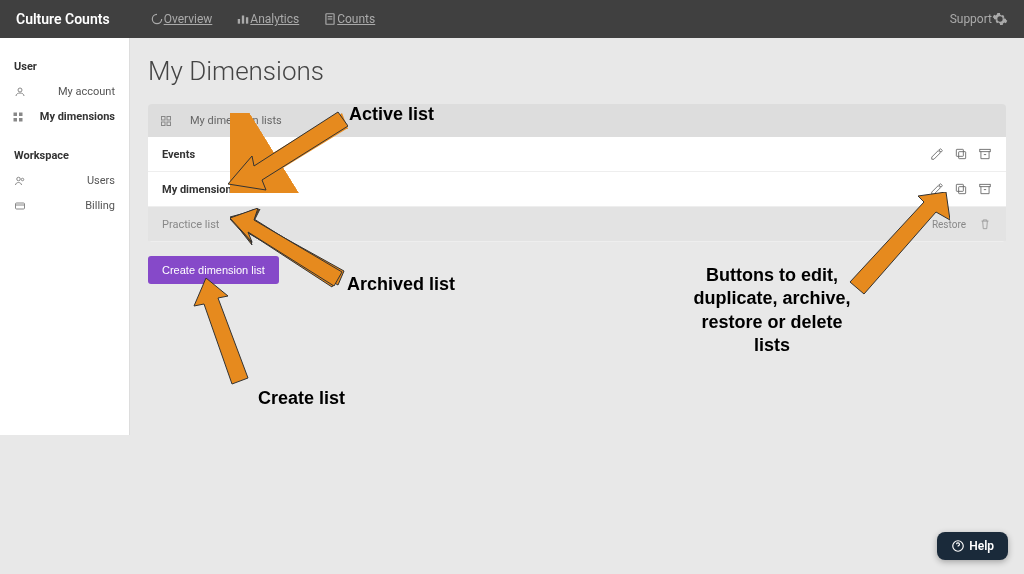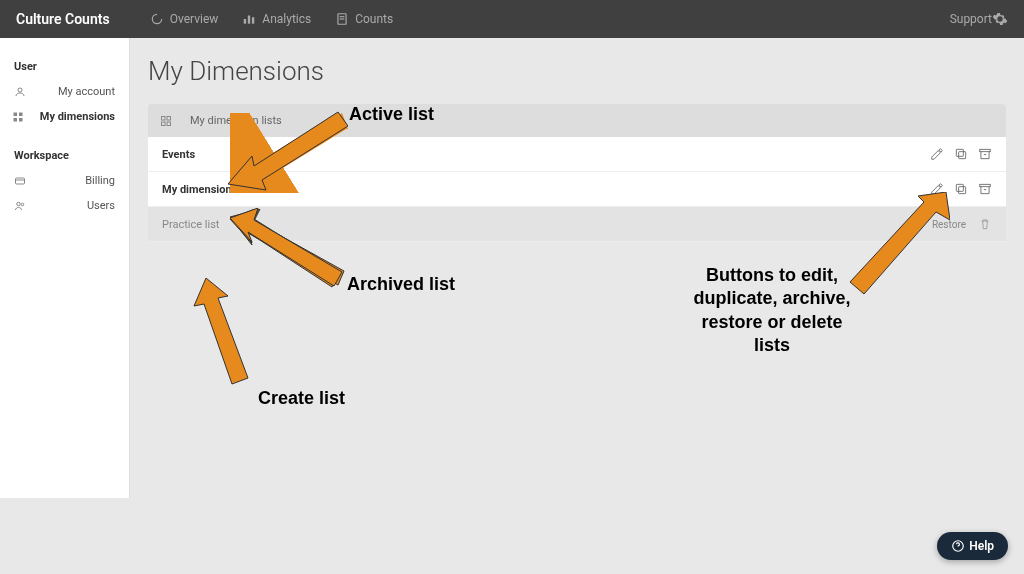--- a/index.html
+++ b/index.html
@@ -1,28 +1,28 @@
 <!DOCTYPE html>
 <html><head>
   <meta charset="utf-8">
   <style>
     * { margin: 0; padding: 0; box-sizing: border-box; }
     body { font-family: -apple-system, BlinkMacSystemFont, "Segoe UI", Roboto, sans-serif; font-size: 12px; color: #333; background: #e8e8e8; width: 1024px; height: 574px; overflow: hidden; position: relative; }
     
     
     .topnav { height: 38px; background: #404040; display: flex; align-items: center; padding: 0 16px; color: #ccc; }
     .brand { color: #fff; font-weight: 600; font-size: 14px; margin-right: 40px; }
-    .nav-item { display: flex; align-items: center; gap: 6px; margin-right: 24px; color: #aaa; font-size: 12px; cursor: pointer; }
+    .nav-item { display: flex; align-items: center; margin-right: 24px; color: #aaa; font-size: 12px; cursor: pointer; text-decoration: underline; }
     .nav-item svg { width: 14px; height: 14px; fill: #aaa; }
     .nav-spacer { flex: 1; }
     .support { color: #aaa; font-size: 12px; cursor: pointer; }
     .gear { width: 16px; height: 16px; fill: #aaa; cursor: pointer; }
     
     
-    .sidebar { position: absolute; top: 38px; left: 0; width: 130px; height: 460px; background: #fff; border-right: 1px solid #ddd; padding: 16px 0; }
+    .sidebar { position: absolute; top: 38px; left: 0; width: 130px; height: 397px; background: #fff; border-right: 1px solid #ddd; padding: 16px 0; }
     .side-heading { font-size: 11px; font-weight: 700; color: #333; padding: 6px 14px; }
     .side-item { display: flex; align-items: center; gap: 8px; padding: 6px 14px; font-size: 11px; color: #555; cursor: pointer; justify-content: space-between; }
     .side-item.active { color: #333; font-weight: 700; }
     .side-item-label { }
     .side-item svg { width: 12px; height: 12px; fill: #888; }
     .side-border { border-left: 2px solid #6b3fb0; margin-left: -2px; padding-left: 12px; }
     .side-sep { height: 14px; }
     
     
     .main { position: absolute; top: 38px; left: 130px; right: 0; bottom: 0; background: #e8e8e8; padding: 18px; overflow: auto; }
@@ -42,21 +42,21 @@
     .archived-item .act-icon { stroke: #999; }
     .restore-label { font-size: 10px; color: #888; margin-right: 2px; }
     
     .create-btn { background: #8649c9; color: #fff; border: none; padding: 8px 14px; border-radius: 3px; font-size: 11px; margin-top: 14px; cursor: pointer; }
     
     
     .anno-text { position: absolute; font-family: Arial, sans-serif; font-weight: 700; font-size: 18px; color: #000; }
     .arrow { position: absolute; }
     
     
-    .help-widget { position: absolute; right: 16px; bottom: 14px; background: #1a2a3a; color: #fff; border-radius: 14px; padding: 7px 14px; display: flex; align-items: center; gap: 4px; font-size: 12px; font-weight: 600; cursor: pointer; box-shadow: 0 2px 6px rgba(0,0,0,0.3); }
+    .help-widget { position: absolute; right: 16px; bottom: 14px; background: #1a2a3a; color: #fff; border-radius: 8px; padding: 7px 14px; display: flex; align-items: center; gap: 4px; font-size: 12px; font-weight: 600; cursor: pointer; box-shadow: 0 2px 6px rgba(0,0,0,0.3); }
     .help-widget svg { width: 14px; height: 14px; fill: none; stroke: #fff; stroke-width: 2; }
   </style>
 </head>
 <body>
 
 <div class="topnav">
   <div class="brand">Culture Counts</div>
   <div class="nav-item">
     <svg viewBox="0 0 24 24">
         <path d="M12 4a8 8 0 1 0 8 8" stroke="#aaa" stroke-width="2" fill="none"></path>
@@ -101,32 +101,32 @@
         <rect x="14" y="3" width="7" height="7"></rect>
         <rect x="3" y="14" width="7" height="7"></rect>
         <rect x="14" y="14" width="7" height="7"></rect>
       </svg>
     <span class="side-item-label">My dimensions</span>
   </div>
   <div class="side-sep"></div>
   <div class="side-heading">Workspace</div>
   <div class="side-item">
     <svg viewBox="0 0 24 24">
-        <rect x="3" y="6" width="18" height="12" rx="2" fill="none" stroke="#888" stroke-width="2"></rect>
-        <line x1="3" y1="10" x2="21" y2="10" stroke="#888" stroke-width="2"></line>
-      </svg>
-    <span class="side-item-label">Billing</span>
-  </div>
-  <div class="side-item">
-    <svg viewBox="0 0 24 24">
         <circle cx="9" cy="8" r="3.5" fill="none" stroke="#888" stroke-width="2"></circle>
         <circle cx="17" cy="9" r="2.5" fill="none" stroke="#888" stroke-width="2"></circle>
         <path d="M3 20c0-3 3-5 6-5s6 2 6 5" fill="none" stroke="#888" stroke-width="2"></path>
       </svg>
     <span class="side-item-label">Users</span>
+  </div>
+  <div class="side-item">
+    <svg viewBox="0 0 24 24">
+        <rect x="3" y="6" width="18" height="12" rx="2" fill="none" stroke="#888" stroke-width="2"></rect>
+        <line x1="3" y1="10" x2="21" y2="10" stroke="#888" stroke-width="2"></line>
+      </svg>
+    <span class="side-item-label">Billing</span>
   </div>
 </div>
 
 <div class="main">
   <h1 class="page-title">My Dimensions</h1>
   
   <div class="list-section">
     <div class="section-header">
       <svg viewBox="0 0 24 24">
           <rect x="3" y="3" width="7" height="7" fill="none" stroke="#888" stroke-width="2"></rect>
@@ -175,20 +175,21 @@
       <span class="list-name">Practice list</span>
       <div class="list-actions">
         <span class="restore-label">Restore</span>
         <svg class="act-icon" viewBox="0 0 24 24">
             <path d="M6 7h12M9 7V5h6v2M8 7l1 13h6l1-13"></path>
           </svg>
       </div>
     </div>
   </div>
   
+  <button class="create-btn">Create dimension list</button>
 </div>
 
 <div class="anno-text" style="left:349px; top:104px;">Active list</div>
 <div class="anno-text" style="left:347px; top:274px;">Archived list</div>
 <div class="anno-text" style="left:258px; top:388px;text-align:center;">Create list</div>
 <div class="anno-text" style="left:687px; top:264px; width:170px; text-align:center; line-height:1.3;">Buttons to edit, duplicate, archive, restore or delete lists</div>
 
 <svg class="arrow" style="left:230px; top:113px; width:120px; height:80px;" viewBox="0 0 120 80">
   <defs>
       <marker id="ah1" markerWidth="12" markerHeight="12" refX="2" refY="6" orient="auto">

